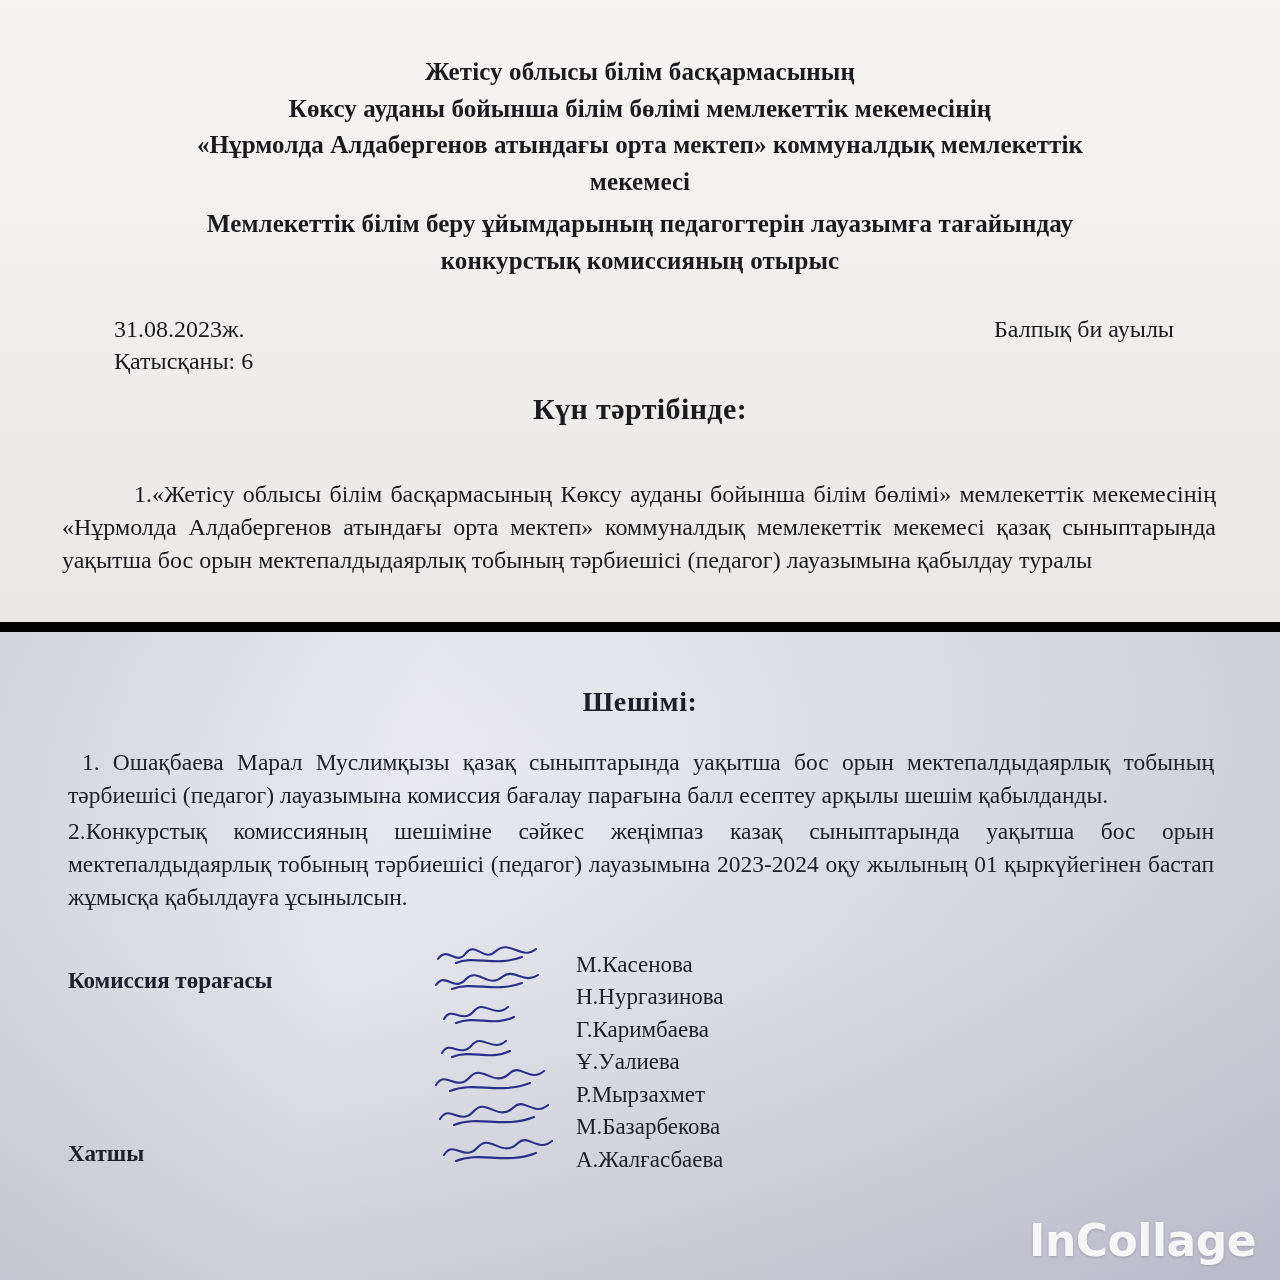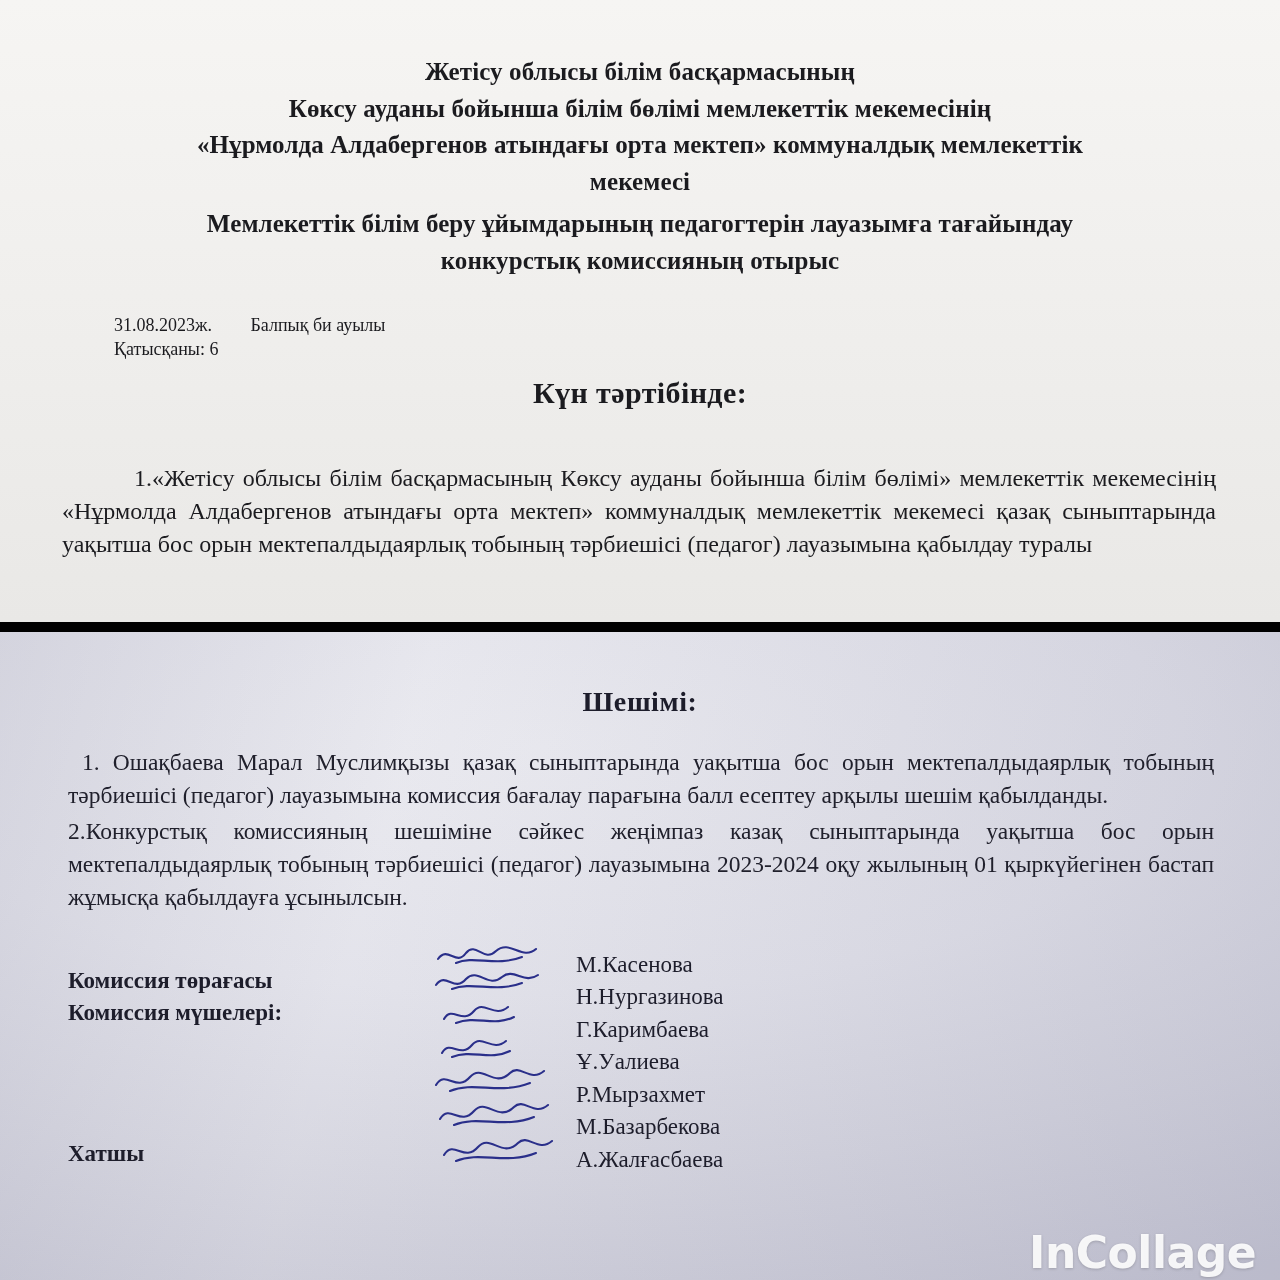--- a/index.html
+++ b/index.html
@@ -55,25 +55,25 @@
   .hdr .title-main {
     font-family: "Liberation Serif", serif;
     font-weight: bold;
     font-size: 26px;
     letter-spacing: 1.2px;
     margin-top: 2px;
   }
 
   .meta-row {
     display: flex;
+    justify-content: space-between;
     align-items: flex-start;
     margin-top: 36px;
-    font-size: 18px;
-    color: #1b1b1f;
-    gap: 32px;
+    font-size: 24px;
+    color: #1b1b1f;
   }
   .meta-left { padding-left: 56px; line-height: 1.35; }
   .meta-right { padding-right: 48px; line-height: 1.35; }
 
   .agenda-title {
     text-align: center;
     font-weight: bold;
     font-size: 30px;
     margin-top: 14px;
     color: #1b1b1f;
@@ -174,21 +174,21 @@
     top: -8px;
     width: 170px;
     height: 250px;
   }
   .scribbles svg { display: block; }
 
   
   .watermark {
     position: absolute;
     right: 24px;
-    bottom: 2px;
+    bottom: 14px;
     font-family: "DejaVu Sans", sans-serif;
     font-size: 44px;
     font-weight: 600;
     color: rgba(255,255,255,0.90);
     letter-spacing: -0.5px;
     text-shadow: 0 1px 3px rgba(0,0,0,0.18);
   }
   .seam {
     position: absolute;
     left: 0;
@@ -238,21 +238,20 @@
 
       <div class="dec-title">Шешімі:</div>
 
       <div class="dec-par p1">1.  Ошақбаева  Марал  Муслимқызы       қазақ  сыныптарында  уақытша  бос   орын мектепалдыдаярлық  тобының  тәрбиешісі  (педагог)  лауазымына    комиссия   бағалау парағына  балл  есептеу  арқылы  шешім  қабылданды.</div>
       <div class="dec-par p2">2.Конкурстық комиссияның шешіміне сәйкес жеңімпаз казақ сыныптарында уақытша бос орын мектепалдыдаярлық тобының тәрбиешісі (педагог) лауазымына    2023-2024 оқу жылының 01 қыркүйегінен  бастап жұмысқа қабылдауға ұсынылсын.</div>
 
       <div class="sig-block">
 
         <div class="sig-roles">
           <div>Комиссия  төрағасы</div>
-          <div>Комиссия  мүшелері:</div>
         </div>
 
         <div class="sig-secretary">Хатшы</div>
 
         <div class="scribbles">
           <svg width="175" height="250" viewBox="0 0 175 250" fill="none" xmlns="http://www.w3.org/2000/svg" aria-hidden="true">
             <g stroke="#2a2f8a" stroke-width="2.1" fill="none" stroke-linecap="round">
               <path d="M12 18 C22 4, 30 26, 40 12 C50 0, 58 22, 70 10 C84 -2, 96 20, 110 8"></path>
               <path d="M30 22 C48 14, 70 26, 96 16"></path>
               <path d="M10 44 C20 30, 28 52, 40 38 C52 26, 62 48, 76 36 C88 26, 98 44, 112 34"></path>

